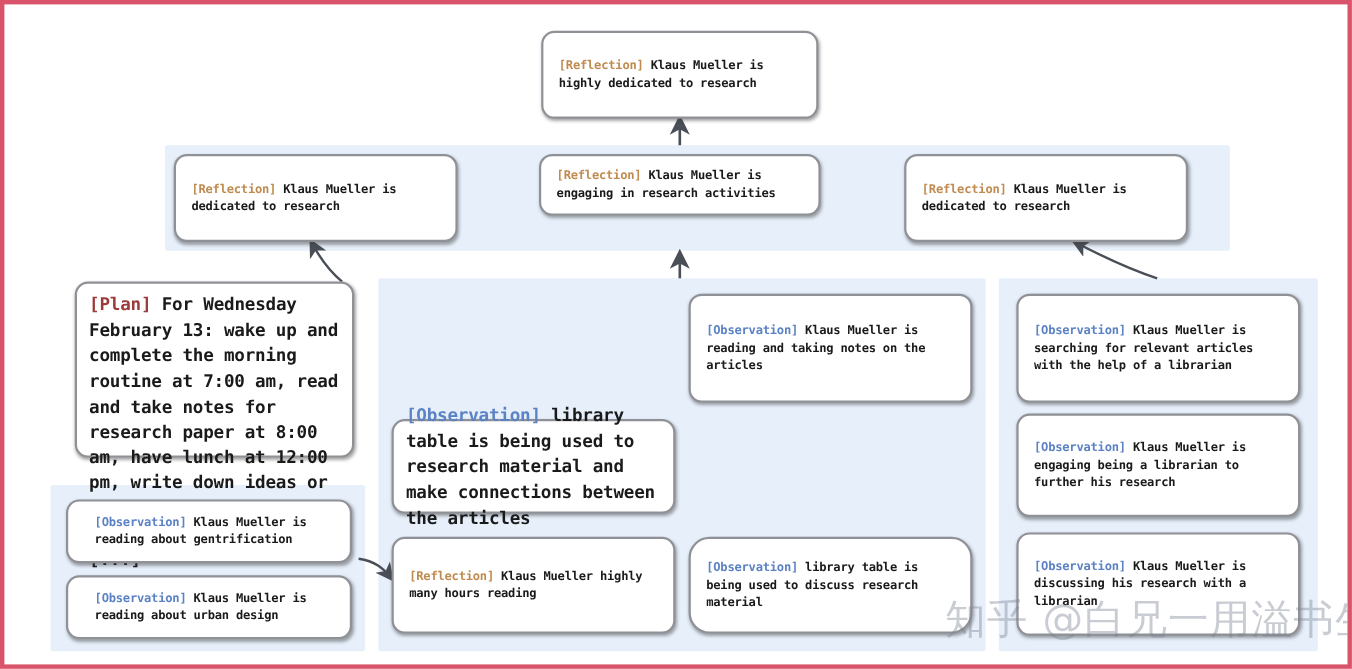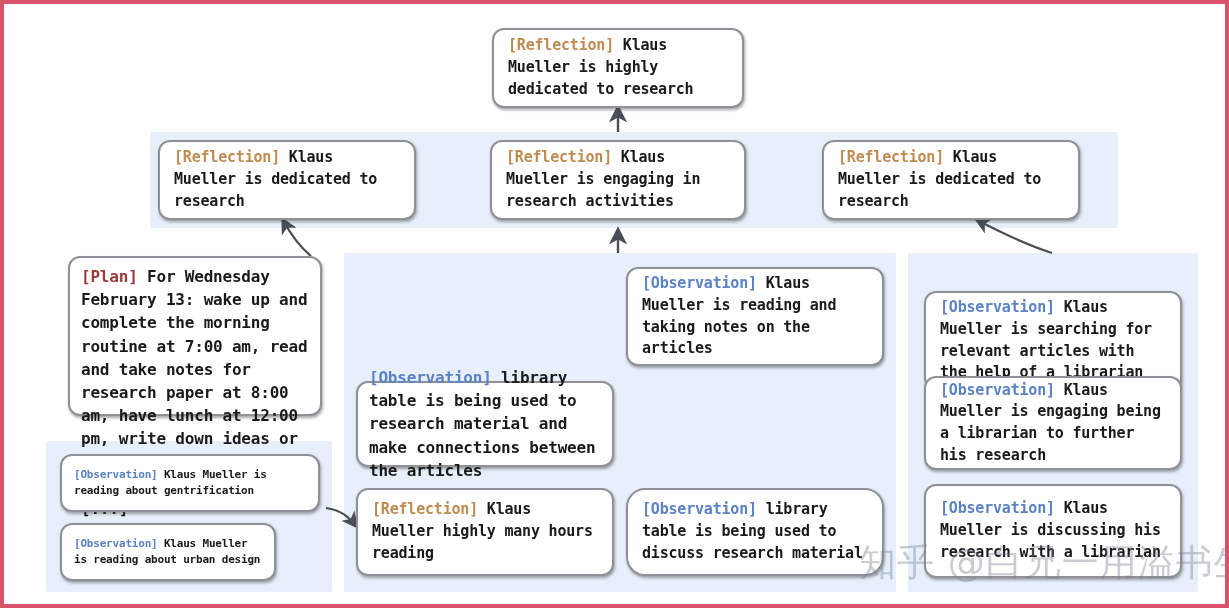--- a/index.html
+++ b/index.html
@@ -36,22 +36,22 @@
     font-weight:bold;
     line-height:1.45;
     letter-spacing:-0.2px;
     display:flex;
     align-items:center;
   }
   .card .txt{display:block;width:100%;}
   .tag-reflection{color:#c08b50;font-weight:bold;}
   .tag-observation{color:#5b82c4;font-weight:bold;}
   .tag-plan{color:#9c3b3b;font-weight:bold;}
-  .fs13{font-size:15px;padding:9px 14px;}
-  .fs11{font-size:11px;padding:8px 12px;line-height:1.42;}
+  .fs13{font-size:11px;padding:9px 14px;}
+  .fs11{font-size:11px;padding:8px 24px;line-height:1.42;}
   .fs10{font-size:16px;padding:7px 11px;line-height:1.45;}
   svg.arrows{position:absolute;left:0;top:0;width:1229px;height:608px;pointer-events:none;}
   
   .wm{
     position:absolute;
     left:855px;top:534px;
     font-family:"DejaVu Sans", sans-serif;
     font-size:37px;
     color:rgba(120,130,145,0.40);
     white-space:nowrap;
@@ -88,37 +88,37 @@
   </svg>
 
   <div class="card fs13" style="left:488px;top:24px;width:252px;height:80px;">
     <span class="txt"><span class="tag-reflection">[Reflection]</span><span> Klaus Mueller is highly dedicated to research</span></span>
   </div>
 
   <div class="card fs13" style="left:154px;top:136px;width:258px;height:80px;">
     <span class="txt"><span class="tag-reflection">[Reflection]</span><span> Klaus Mueller is dedicated to research</span></span>
   </div>
 
-  <div class="card fs13" style="left:486px;top:136px;width:256px;height:80px;">
+  <div class="card fs13" style="left:486px;top:136px;width:256px;height:56px;">
     <span class="txt"><span class="tag-reflection">[Reflection]</span><span> Klaus Mueller is engaging in research activities</span></span>
   </div>
 
   <div class="card fs13" style="left:818px;top:136px;width:258px;height:80px;">
     <span class="txt"><span class="tag-reflection">[Reflection]</span><span> Klaus Mueller is dedicated to research</span></span>
   </div>
 
   <div class="card fs10" style="left:64px;top:252px;width:254px;height:160px;align-items:flex-start;">
     <span class="txt"><span class="tag-plan">[Plan]</span><span> For Wednesday February 13: wake up and complete the morning routine at 7:00 am, read and take notes for research paper at 8:00 am, have lunch at 12:00 pm, write down ideas or brainstorm potential solutions at 1:00 pm, [...]</span></span>
   </div>
 
   <div class="card fs11" style="left:56px;top:450px;width:260px;height:58px;">
     <span class="txt"><span class="tag-observation">[Observation]</span><span> Klaus Mueller is reading about gentrification</span></span>
   </div>
 
-  <div class="card fs11" style="left:56px;top:519px;width:216px;height:58px;">
+  <div class="card fs11" style="left:56px;top:519px;width:260px;height:58px;">
     <span class="txt"><span class="tag-observation">[Observation]</span><span> Klaus Mueller is reading about urban design</span></span>
   </div>
 
 
   <div class="card fs10" style="left:352px;top:377px;width:258px;height:86px;justify-content:flex-end;">
     <span class="txt"><span class="tag-observation">[Observation]</span><span> library table is being used to research material and make connections between the articles</span></span>
   </div>
 
   <div class="card fs13" style="left:352px;top:484px;width:258px;height:88px;">
     <span class="txt"><span class="tag-reflection">[Reflection]</span><span> Klaus Mueller highly many hours reading</span></span>
@@ -126,21 +126,21 @@
 
   <div class="card fs13" style="left:622px;top:263px;width:258px;height:99px;">
     <span class="txt"><span class="tag-observation">[Observation]</span><span> Klaus Mueller is reading and taking notes on the articles</span></span>
   </div>
 
 
   <div class="card fs13" style="left:622px;top:484px;width:258px;height:88px;border-radius:19px;">
     <span class="txt"><span class="tag-observation">[Observation]</span><span> library table is being used to discuss research material</span></span>
   </div>
 
-  <div class="card fs13" style="left:920px;top:263px;width:258px;height:99px;margin-top:24px;">
+  <div class="card fs13" style="left:920px;top:263px;width:258px;height:99px;">
     <span class="txt"><span class="tag-observation">[Observation]</span><span> Klaus Mueller is searching for relevant articles with the help of a librarian</span></span>
   </div>
 
   <div class="card fs13" style="left:920px;top:372px;width:258px;height:94px;">
     <span class="txt"><span class="tag-observation">[Observation]</span><span> Klaus Mueller is engaging being a librarian to further his research</span></span>
   </div>
 
   <div class="card fs13" style="left:920px;top:480px;width:258px;height:94px;">
     <span class="txt"><span class="tag-observation">[Observation]</span><span> Klaus Mueller is discussing his research with a librarian</span></span>
   </div>

